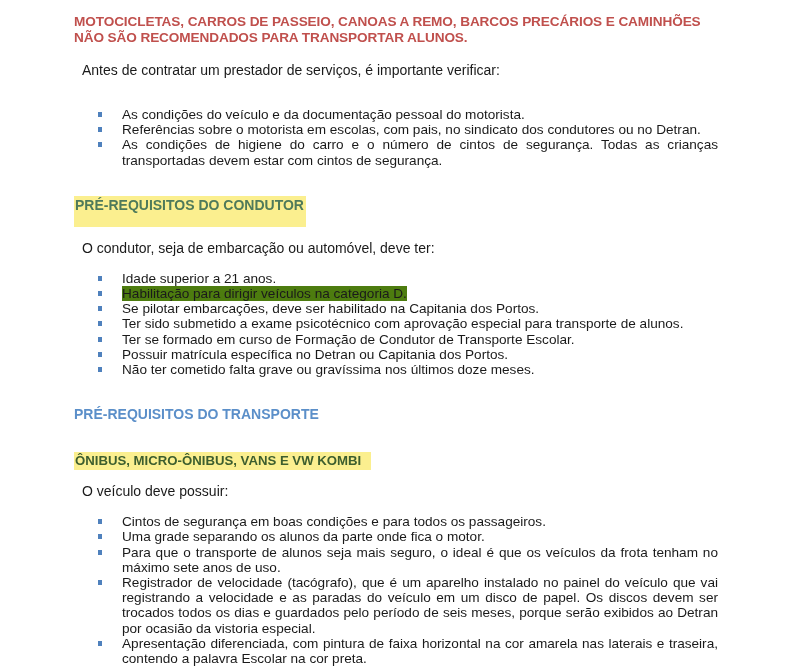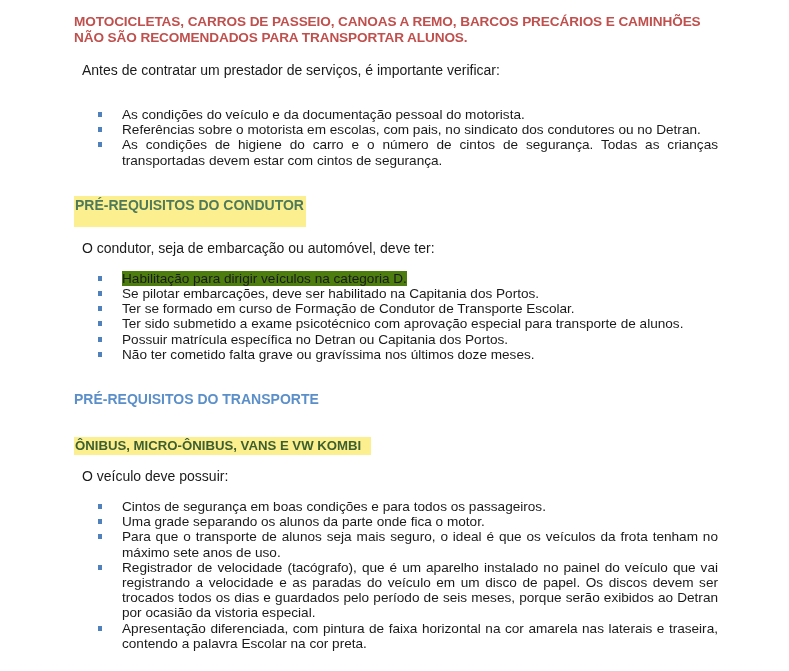--- a/index.html
+++ b/index.html
@@ -52,24 +52,25 @@
     <li><span class="bullet"></span><span>As condições de higiene do carro e o número de cintos de segurança. Todas as crianças transportadas devem estar com cintos de segurança.</span></li>
   </ul>
 
   <div style="margin-top:28px;">
     <h2 class="h-green">PRÉ-REQUISITOS DO CONDUTOR</h2>
   </div>
 
   <p class="para" style="margin-top:13px;">O condutor, seja de embarcação ou automóvel, deve ter:</p>
 
   <ul class="blist" style="margin-top:15px;">
+    <li><span class="bullet"></span><span>Idade superior a 21 anos.</span></li>
     <li><span class="bullet"></span><span class="hl">Habilitação para dirigir veículos na categoria D.</span></li>
     <li><span class="bullet"></span><span>Se pilotar embarcações, deve ser habilitado na Capitania dos Portos.</span></li>
+    <li><span class="bullet"></span><span>Ter sido submetido a exame psicotécnico com aprovação especial para transporte de alunos.</span></li>
     <li><span class="bullet"></span><span>Ter se formado em curso de Formação de Condutor de Transporte Escolar.</span></li>
-    <li><span class="bullet"></span><span>Ter sido submetido a exame psicotécnico com aprovação especial para transporte de alunos.</span></li>
     <li><span class="bullet"></span><span>Possuir matrícula específica no Detran ou Capitania dos Portos.</span></li>
     <li><span class="bullet"></span><span>Não ter cometido falta grave ou gravíssima nos últimos doze meses.</span></li>
   </ul>
 
   <h2 class="h-blue" style="margin-top:28px;">PRÉ-REQUISITOS DO TRANSPORTE</h2>
 
   <div style="margin-top:28px;">
     <h3 class="h-dgreen">ÔNIBUS, MICRO-ÔNIBUS, VANS E VW KOMBI</h3>
   </div>
 

